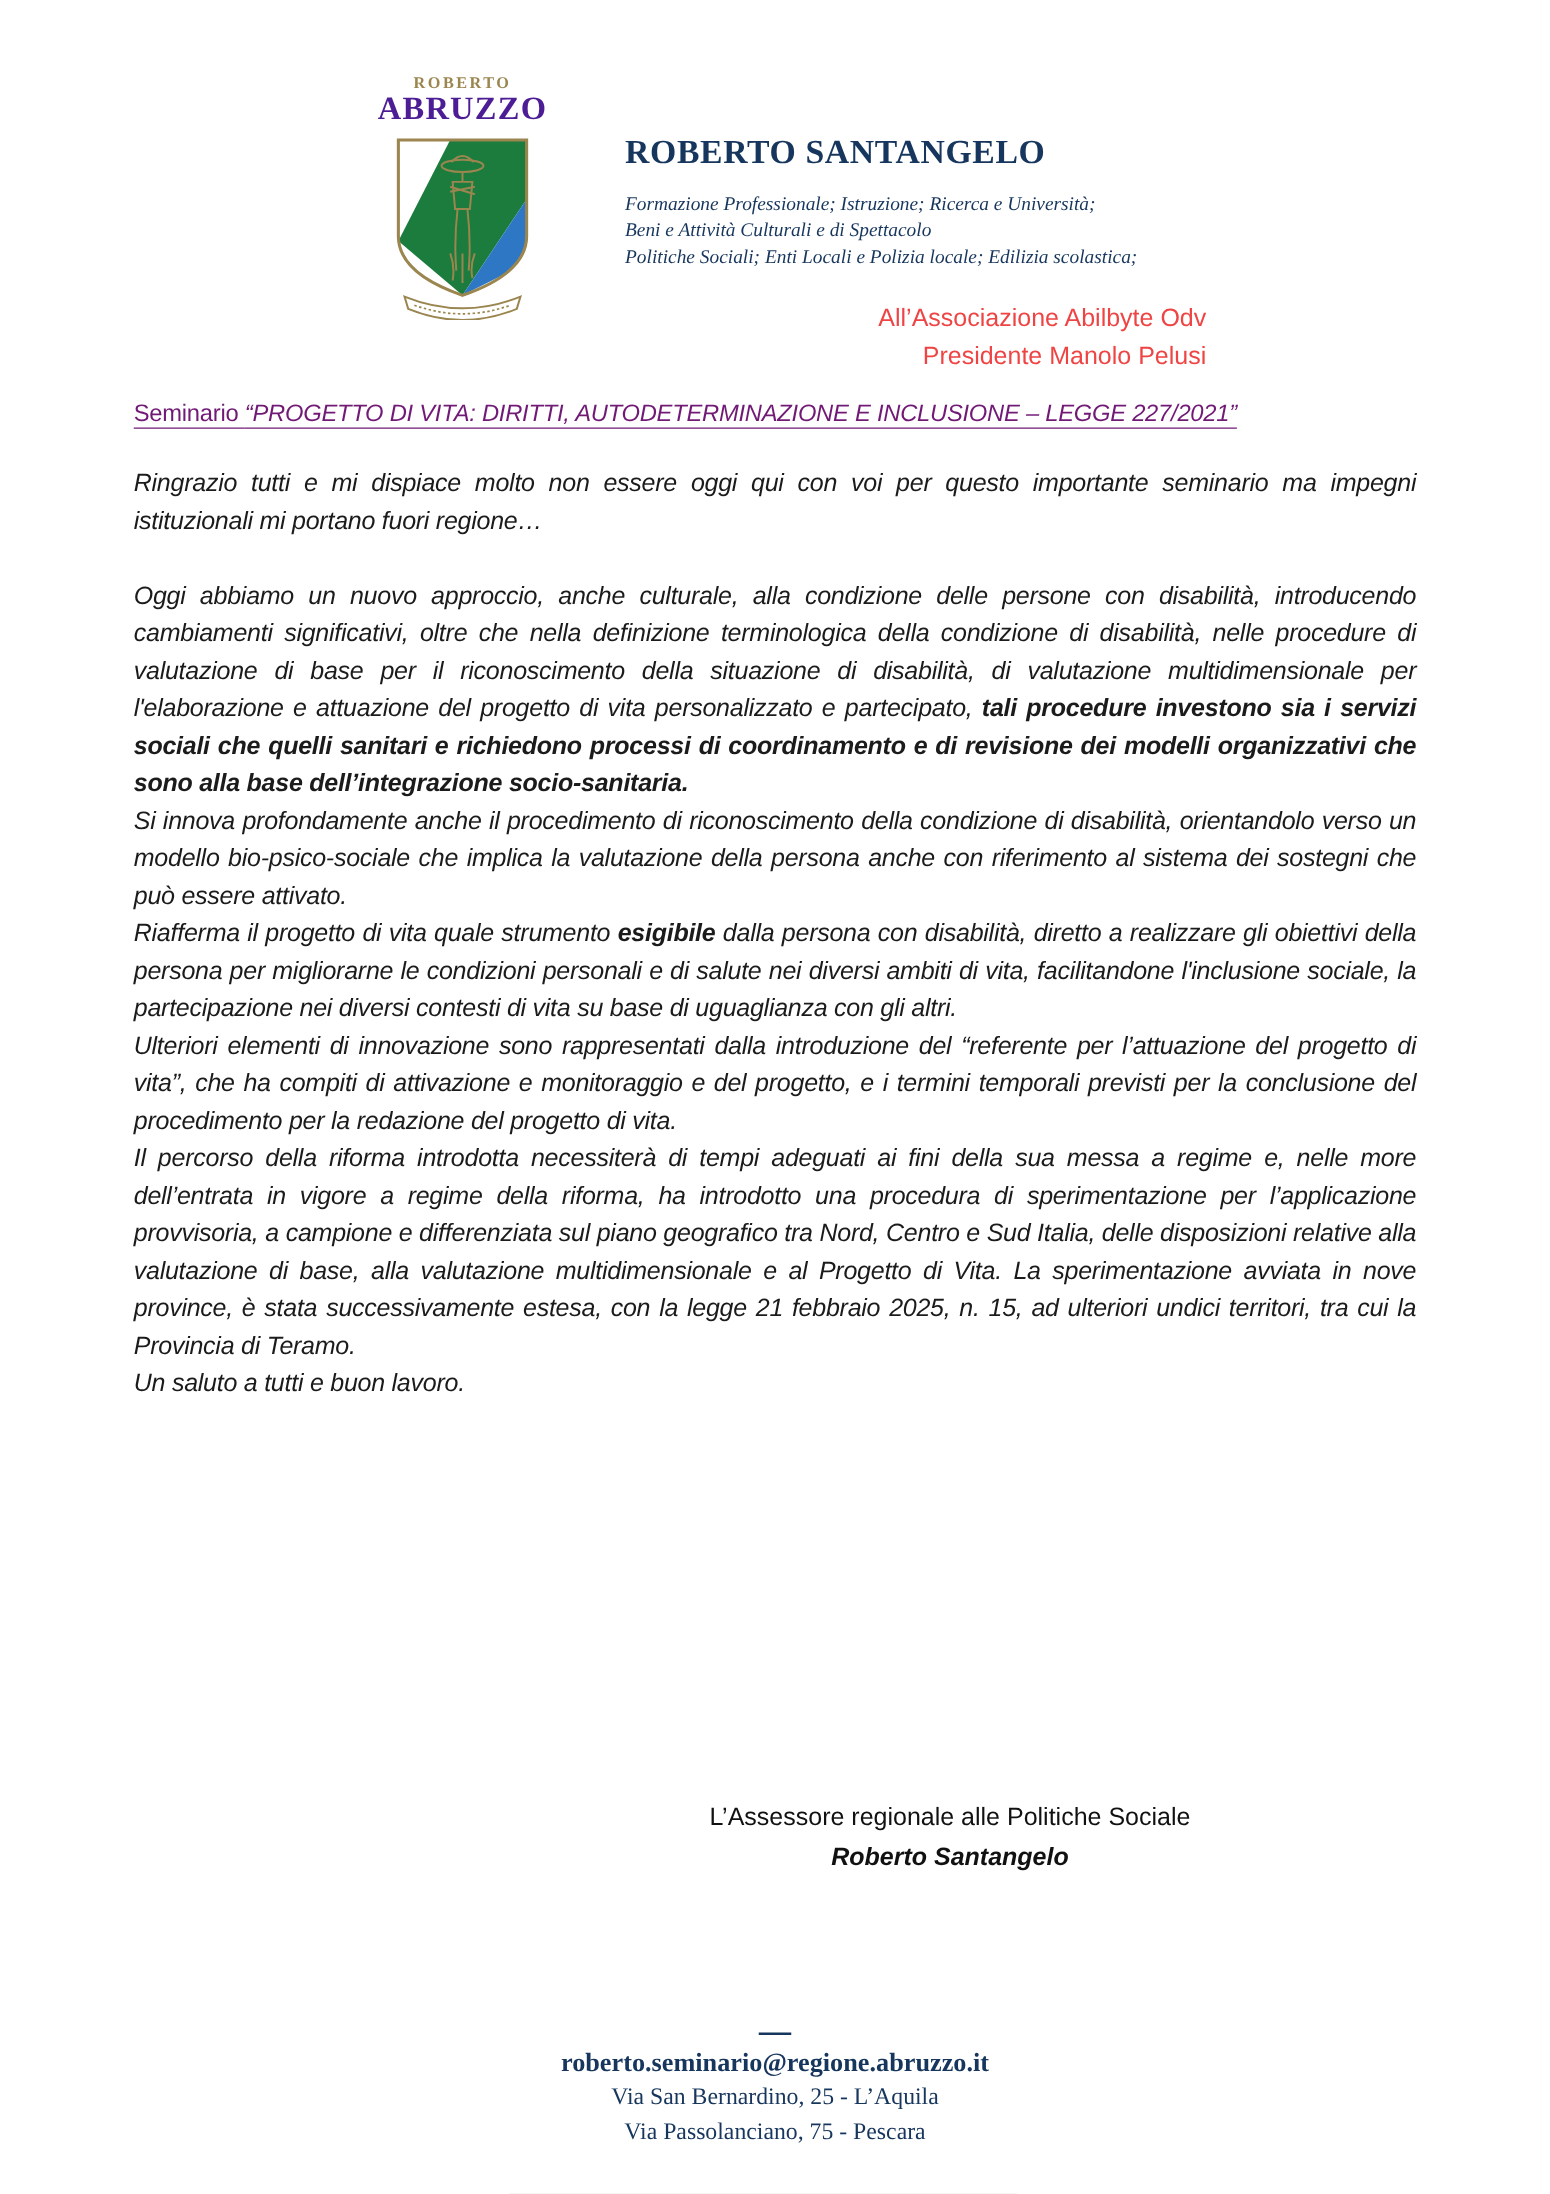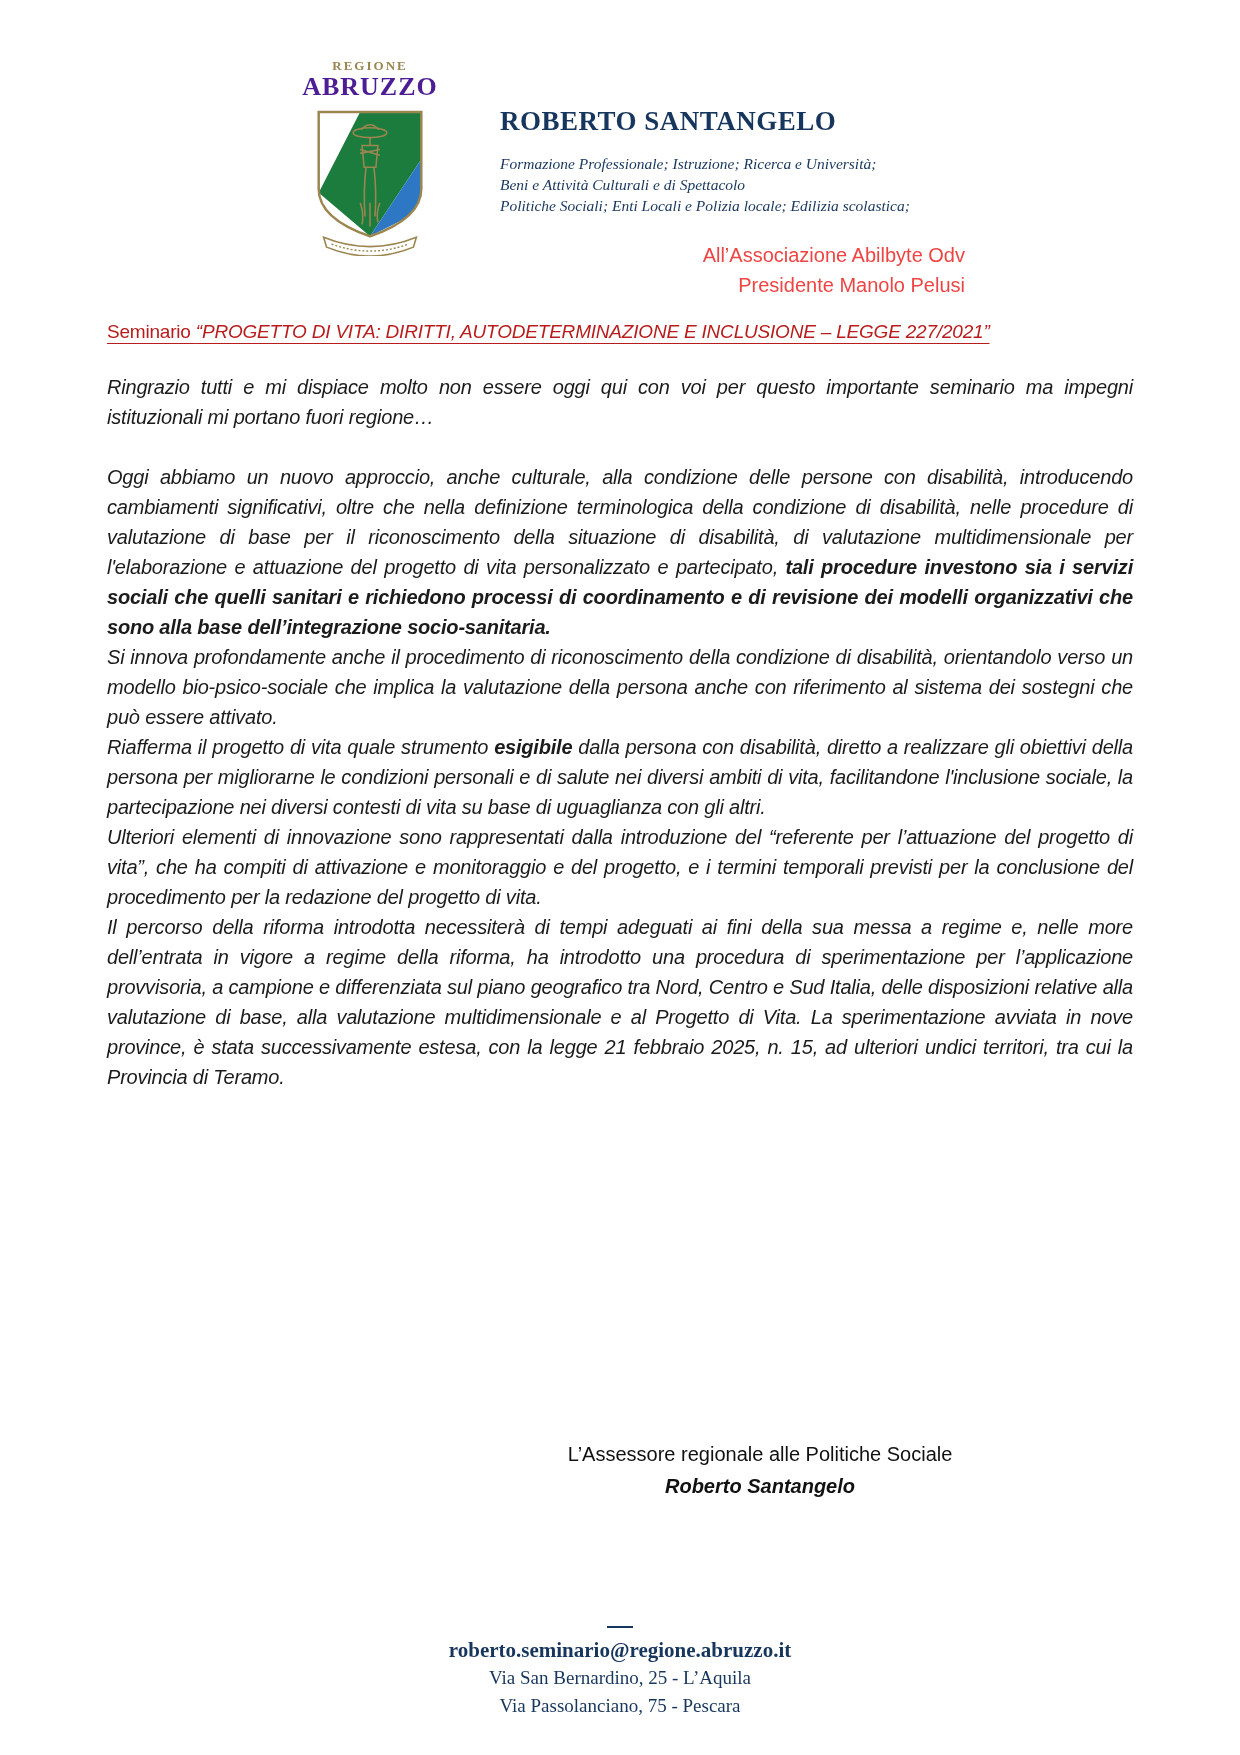--- a/index.html
+++ b/index.html
@@ -21,21 +21,21 @@
   .office-name{font-family:"Liberation Serif",serif;font-weight:bold;color:#17365d;font-size:27px;letter-spacing:0.5px;}
   .office-role{font-family:"Liberation Serif",serif;color:#17365d;font-size:16px;letter-spacing:4.5px;margin-top:4px;}
   .office-depts{margin-top:16px;font-family:"Liberation Serif",serif;font-style:italic;color:#17365d;font-size:15.5px;line-height:21px;}
   
   .addressee{position:absolute;left:565px;top:240px;width:400px;text-align:right;font-size:20px;line-height:30px;color:#ef4444;}
   
   .subject{
     position:absolute;left:107px;top:321px;width:1030px;
     font-size:19px;white-space:nowrap;letter-spacing:-0.2px;
     text-decoration:underline;text-underline-offset:5px;
-    color:#b91c1c;
+    color:#701a75;
   }
   .subj-title{font-style:italic;}
   
   .body-text{
     position:absolute;left:107px;top:372px;width:1026px;
     font-size:20px;line-height:30px;
     font-style:italic;text-align:justify;
     letter-spacing:-0.2px;
   }
   .body-text p{margin:0;}
@@ -49,21 +49,21 @@
   .footer-dash{width:26px;height:2px;background:#17365d;margin:0 auto 8px auto;}
   .footer-email{font-weight:bold;font-size:21px;line-height:28px;}
   .footer-addr{font-size:19px;line-height:28px;}
 </style>
 </head>
 <body>
 
 <div class="page">
 
   <div class="logo">
-    <div class="logo-region">REGIONE</div>
+    <div class="logo-region">ROBERTO</div>
     <div class="logo-abruzzo">ABRUZZO</div>
     <svg class="logo-shield" width="126" height="148" viewBox="0 0 120 150">
       <defs>
         <clipPath id="shieldClip">
           <path d="M8,4 H112 V82 Q112,112 60,130 Q8,112 8,82 Z"></path>
         </clipPath>
       </defs>
       <g clip-path="url(#shieldClip)">
         <rect x="0" y="0" width="120" height="150" fill="#ffffff"></rect>
         <polygon points="50,4 112,4 112,52 60,130 8,86" fill="#1b7c3d"></polygon>
@@ -107,20 +107,21 @@
 
   <div class="subject"><span class="subj-prefix">Seminario </span><span class="subj-title">“PROGETTO DI VITA: DIRITTI, AUTODETERMINAZIONE E INCLUSIONE – LEGGE 227/2021”</span></div>
 
   <div class="body-text">
     <p class="gap-after">Ringrazio tutti e mi dispiace molto non essere oggi qui con voi per questo importante seminario ma impegni istituzionali mi portano fuori regione…</p>
     <p><span>Oggi abbiamo un nuovo  approccio, anche culturale, alla condizione delle persone con disabilità,  introducendo cambiamenti significativi, oltre che nella definizione terminologica della condizione di disabilità, nelle procedure di valutazione di base per il riconoscimento della situazione di disabilità, di valutazione multidimensionale per l'elaborazione e attuazione del progetto di vita personalizzato e partecipato,  </span><b>tali procedure investono sia i servizi sociali che quelli sanitari e richiedono  processi di coordinamento e di revisione dei modelli organizzativi  che sono alla base dell’integrazione socio-sanitaria.</b></p>
     <p>Si innova profondamente anche il procedimento di riconoscimento della condizione di disabilità, orientandolo verso un modello bio-psico-sociale che implica la valutazione della persona anche con riferimento al sistema dei sostegni che può essere attivato.</p>
     <p><span>Riafferma il progetto di vita quale strumento </span><b>esigibile</b><span> dalla persona con disabilità, diretto a realizzare gli obiettivi della persona per migliorarne le condizioni personali e di salute nei diversi ambiti di vita, facilitandone l'inclusione sociale, la partecipazione nei diversi contesti di vita su base di uguaglianza con gli altri.</span></p>
     <p>Ulteriori elementi di innovazione sono rappresentati dalla introduzione del “referente per l’attuazione del progetto di vita”, che ha compiti di attivazione e monitoraggio e del progetto, e i termini temporali previsti per la conclusione del procedimento per la redazione del progetto di vita.</p>
     <p>Il percorso della riforma introdotta necessiterà di tempi adeguati ai fini della sua messa a regime e, nelle more dell’entrata in vigore a regime della riforma, ha introdotto una procedura di sperimentazione per l’applicazione provvisoria, a campione e differenziata sul piano geografico tra Nord, Centro e Sud Italia, delle disposizioni relative alla valutazione di base, alla valutazione multidimensionale e al Progetto di Vita. La sperimentazione avviata in nove province, è stata successivamente estesa, con la legge 21 febbraio 2025, n. 15, ad ulteriori undici territori, tra cui la Provincia di Teramo.</p>
+    <p>Un saluto a tutti e buon lavoro.</p>
   </div>
 
   <div class="signature">
     <div class="sig-role">L’Assessore regionale alle Politiche Sociale</div>
     <div class="sig-name">Roberto Santangelo</div>
   </div>
 
   <div class="footer">
     <div class="footer-dash"></div>
     <div class="footer-email">roberto.seminario@regione.abruzzo.it</div>

